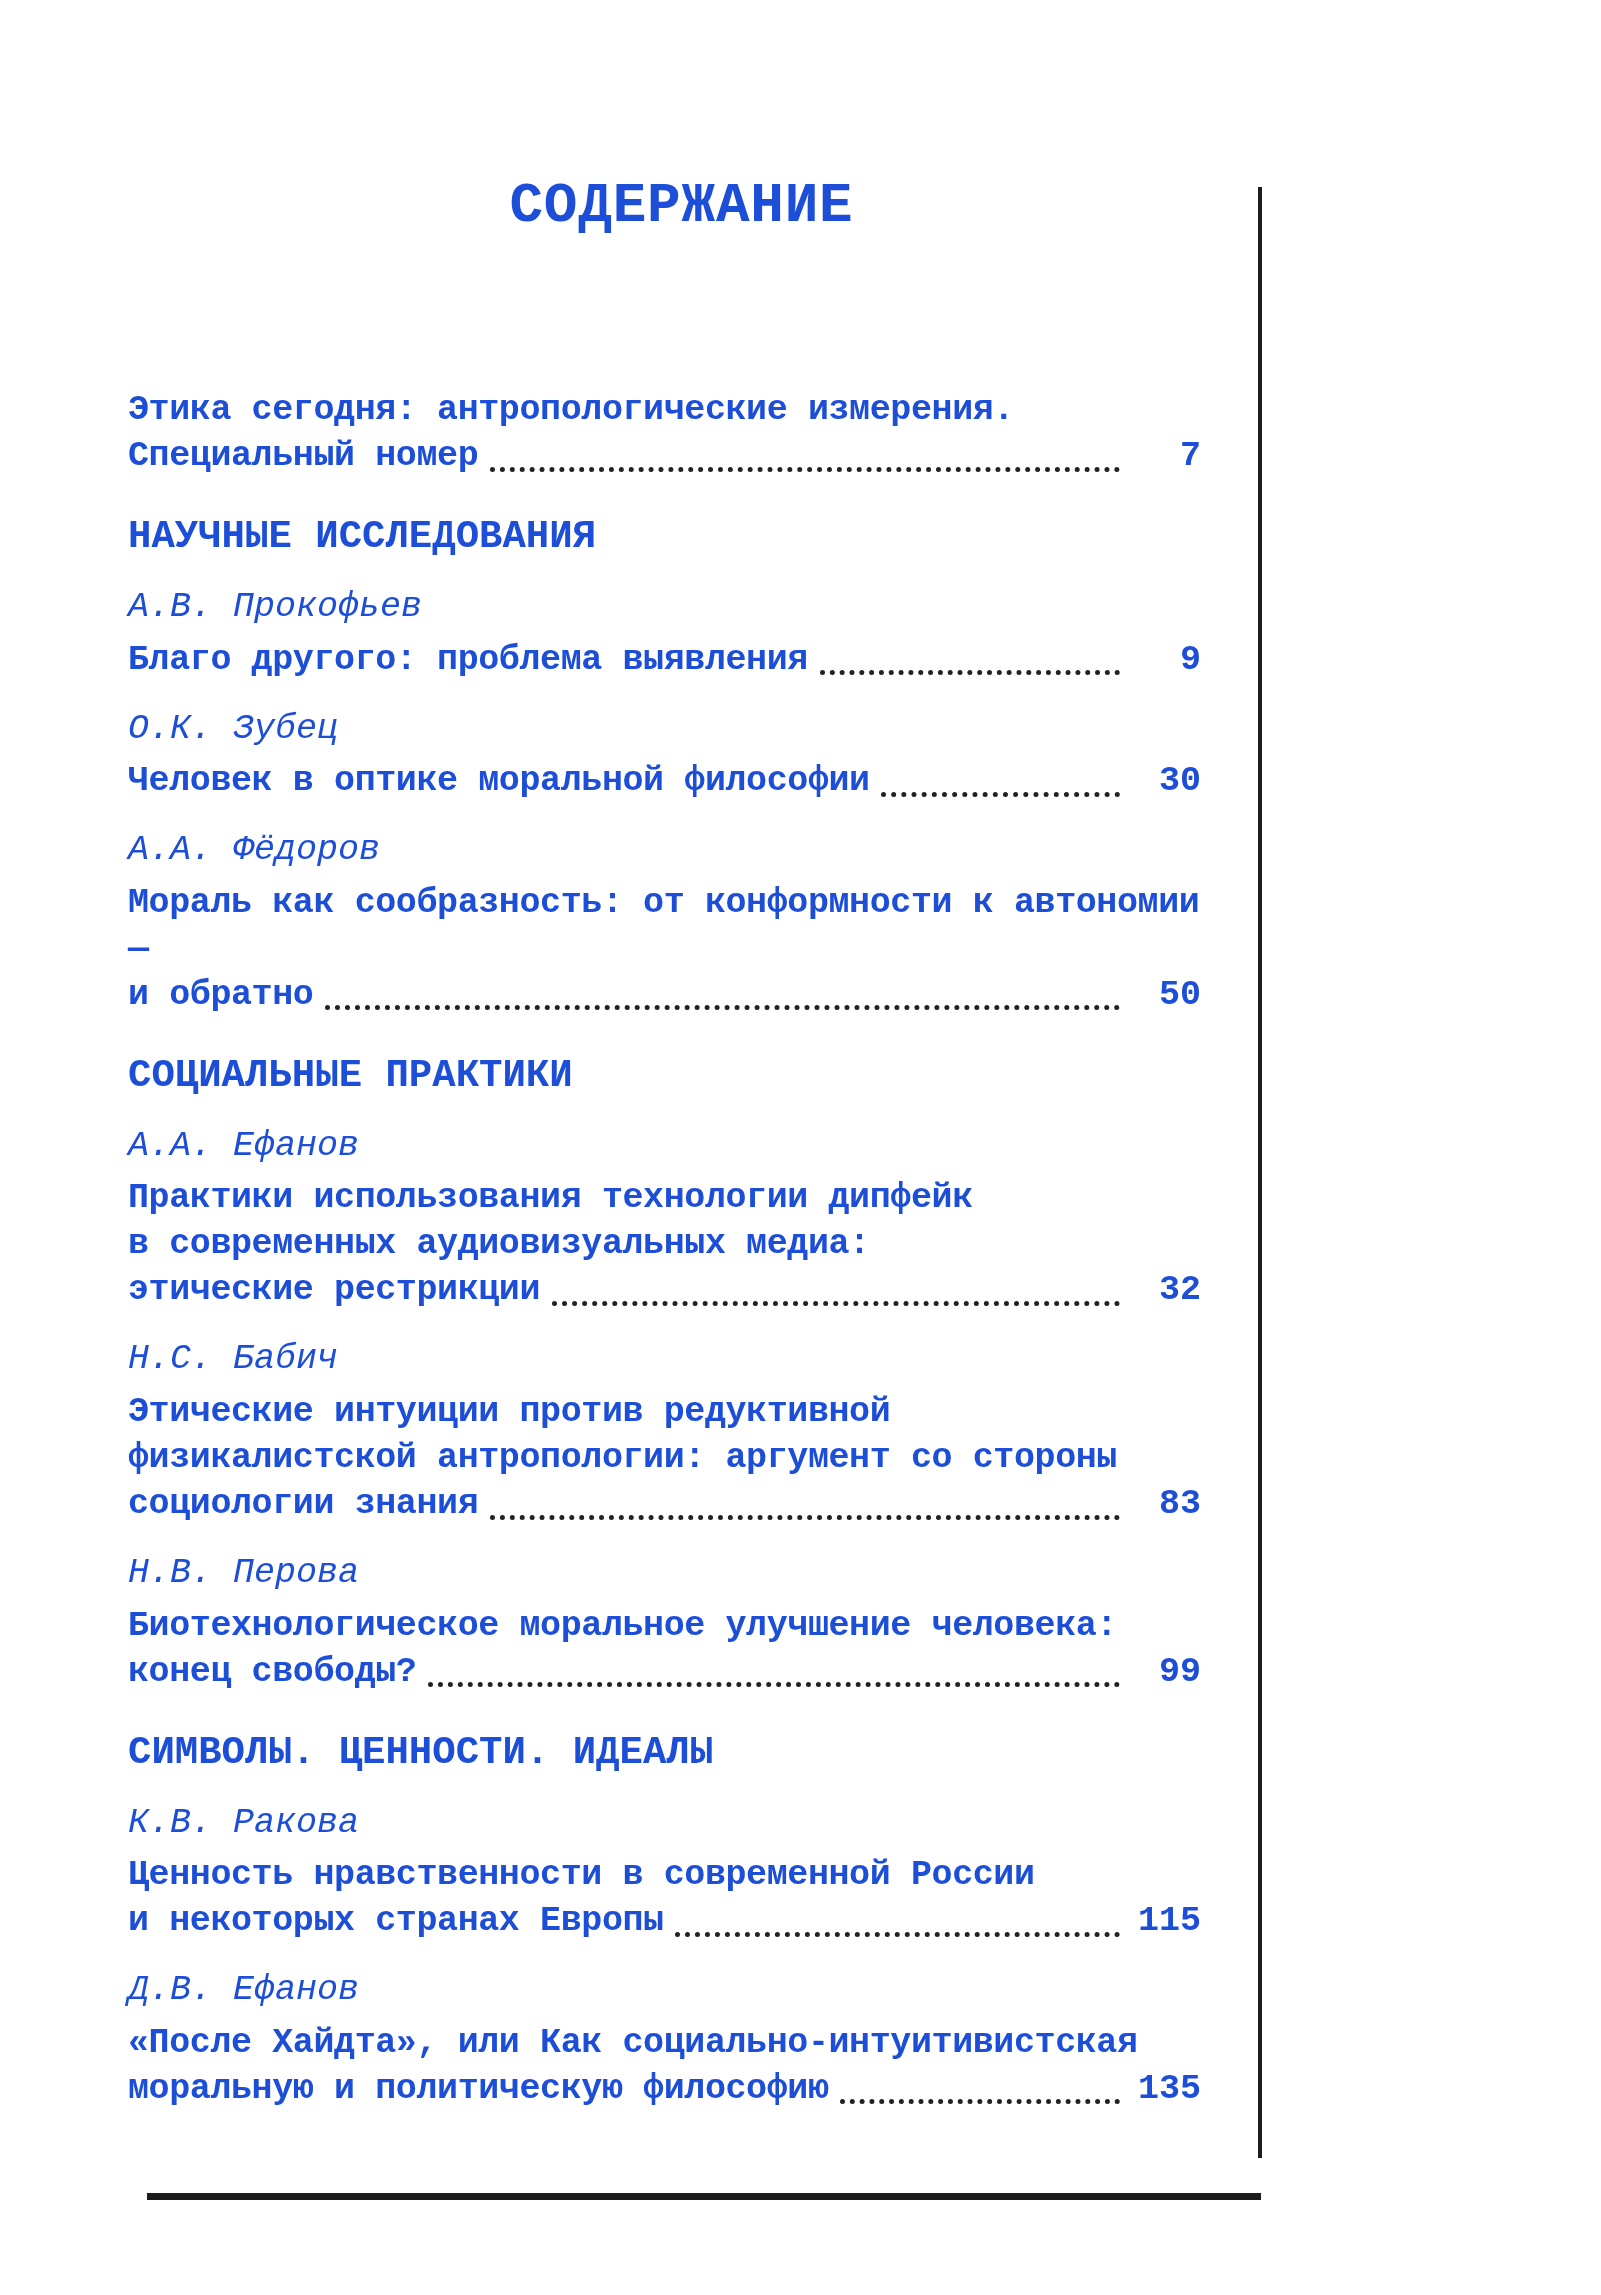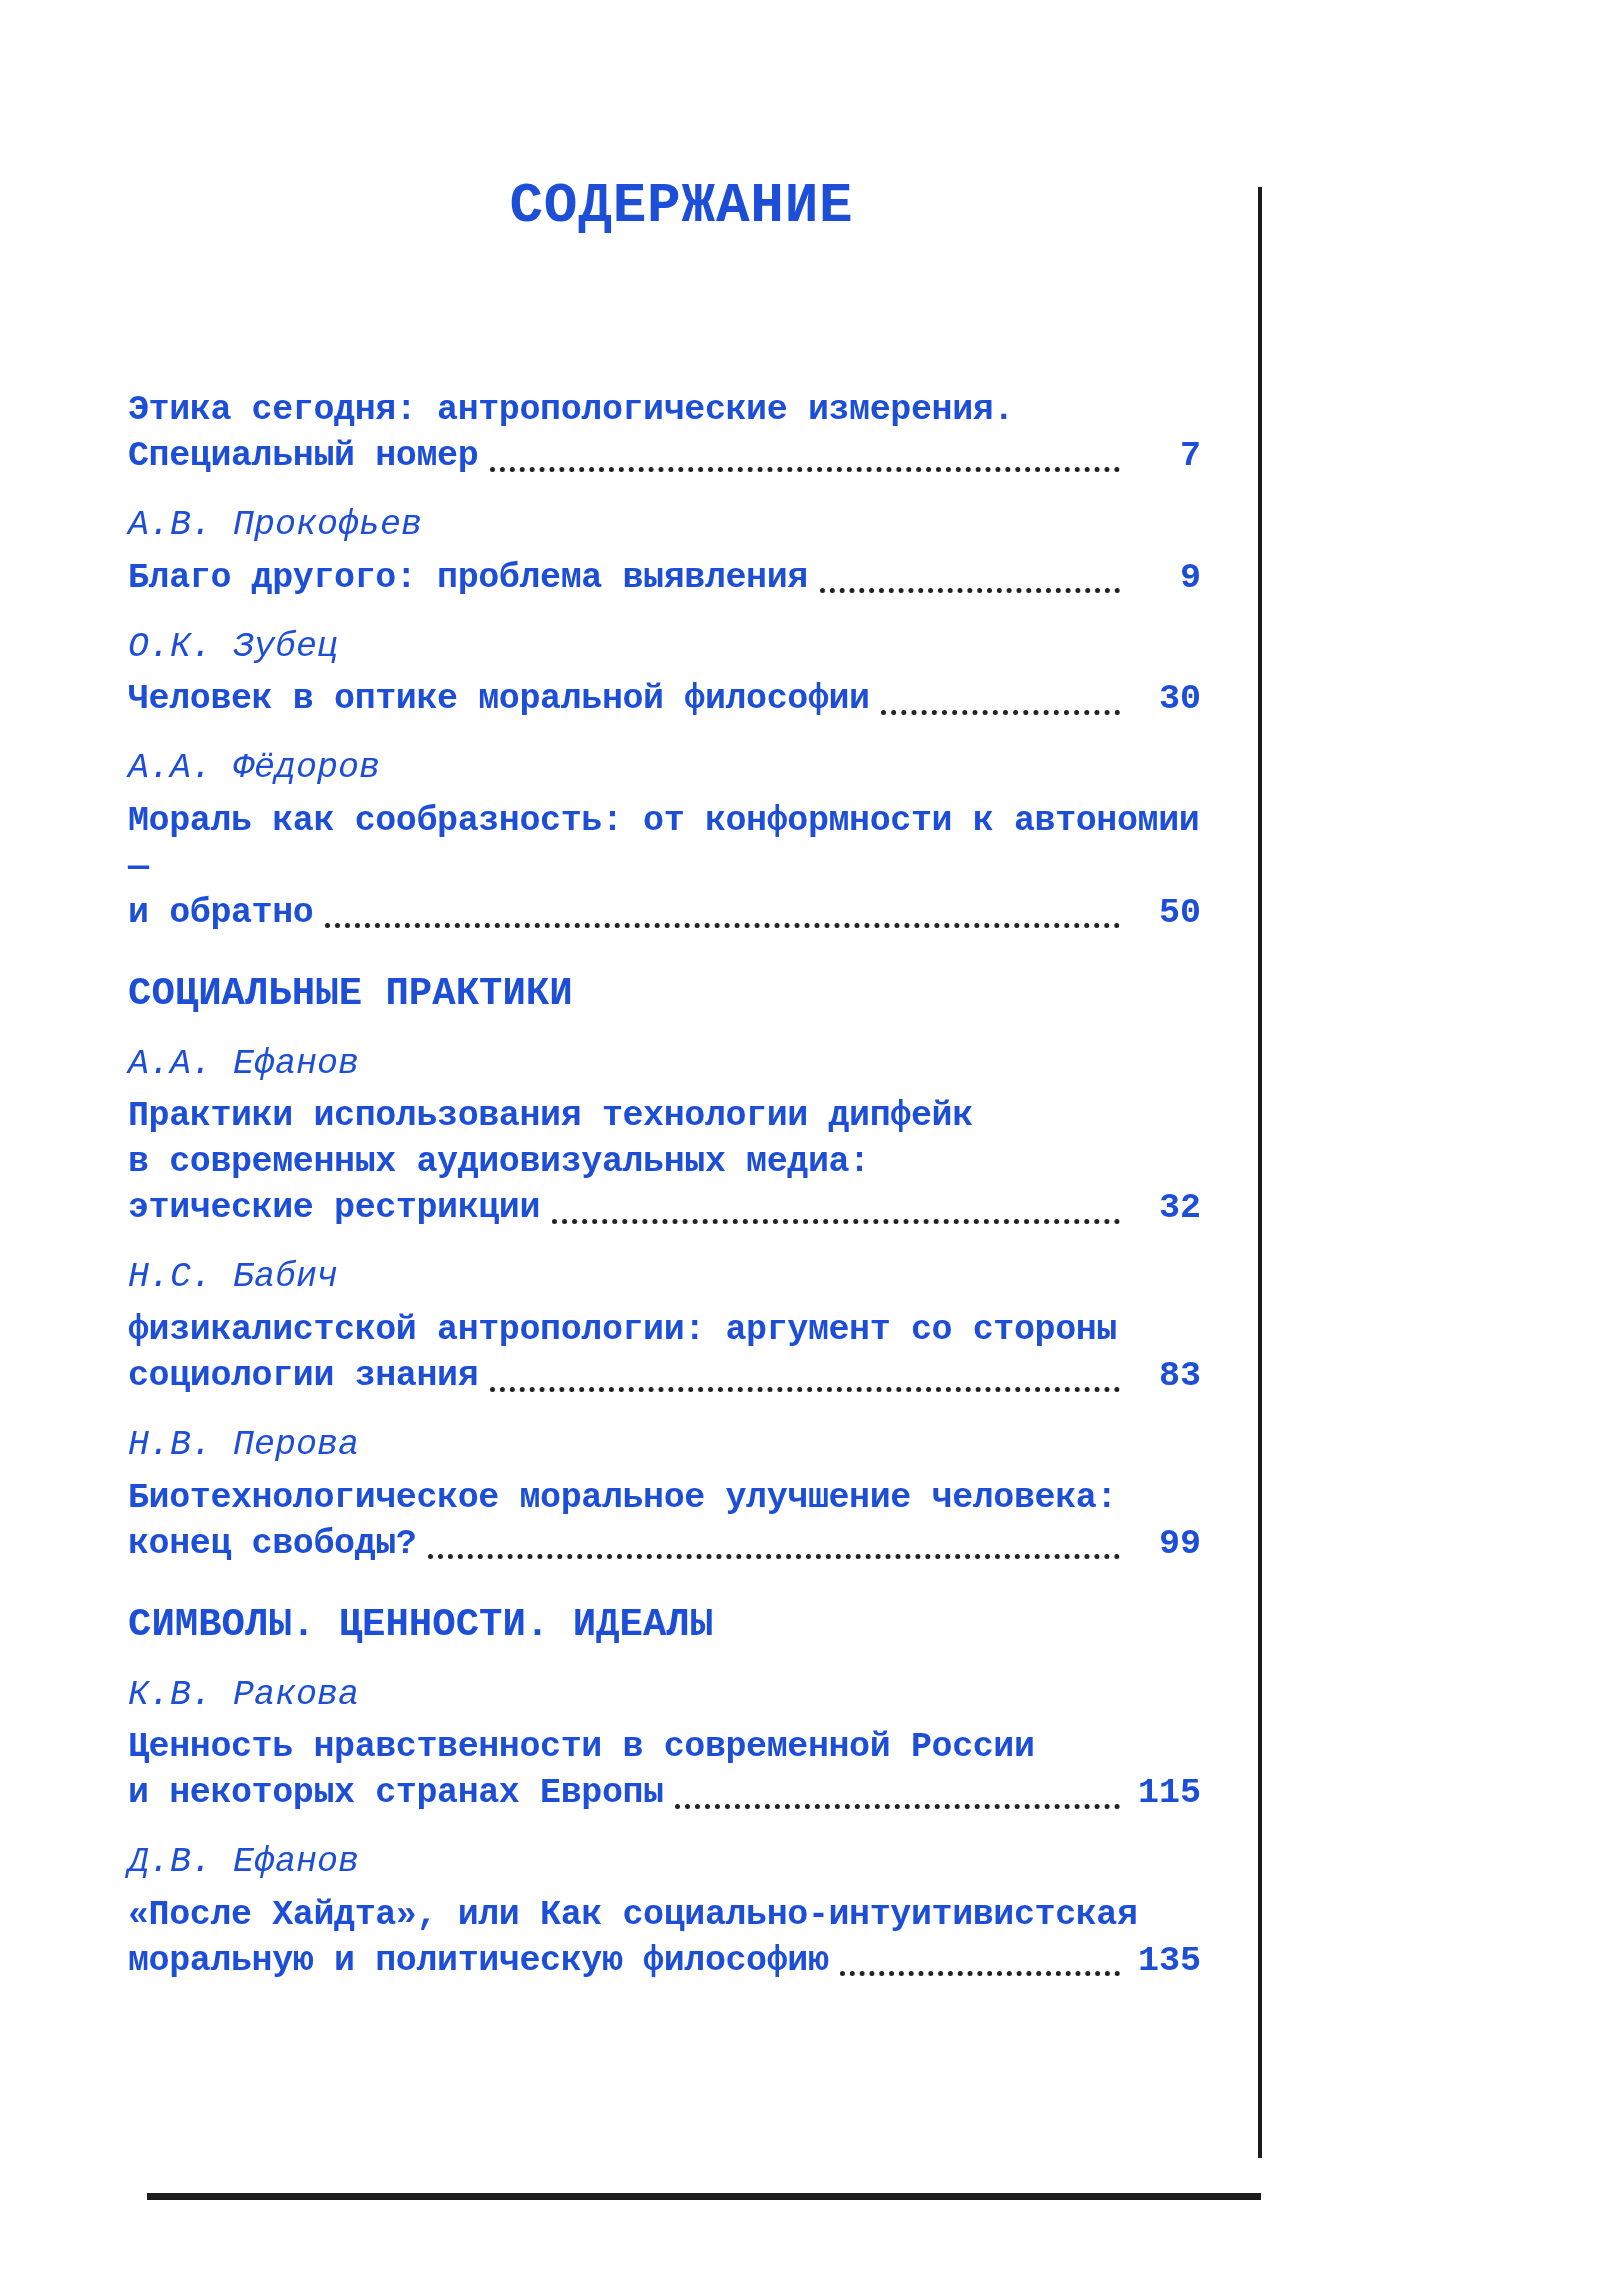--- a/index.html
+++ b/index.html
@@ -87,20 +87,21 @@
 
     <div class="front">
       <span class="tl">Этика сегодня: антропологические измерения.</span>
       <div class="pl">
         <span class="tl">Специальный номер</span>
         <span class="leader"></span>
         <span class="num">7</span>
       </div>
     </div>
 
+    <h2 class="sec">НАУЧНЫЕ ИССЛЕДОВАНИЯ</h2>
 
     <div class="item">
       <div class="author">А.В. Прокофьев</div>
       <div class="pl">
         <span class="tl">Благо другого: проблема выявления</span>
         <span class="leader"></span>
         <span class="num">9</span>
       </div>
     </div>
 
@@ -131,20 +132,21 @@
       <span class="tl">в современных аудиовизуальных медиа:</span>
       <div class="pl">
         <span class="tl">этические рестрикции</span>
         <span class="leader"></span>
         <span class="num">32</span>
       </div>
     </div>
 
     <div class="item">
       <div class="author">Н.С. Бабич</div>
+      <span class="tl">Этические интуиции против редуктивной</span>
       <span class="tl">физикалистской антропологии: аргумент со стороны</span>
       <div class="pl">
         <span class="tl">социологии знания</span>
         <span class="leader"></span>
         <span class="num">83</span>
       </div>
     </div>
 
     <div class="item">
       <div class="author">Н.В. Перова</div>

